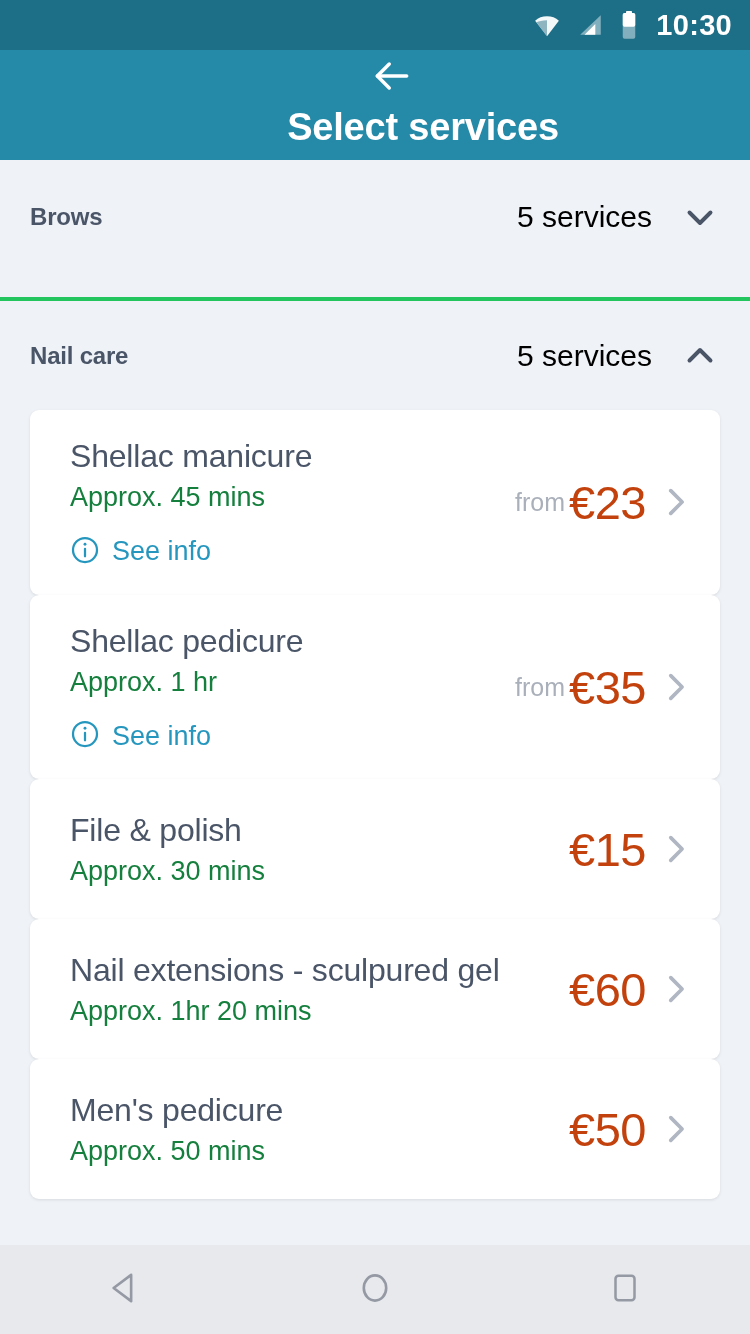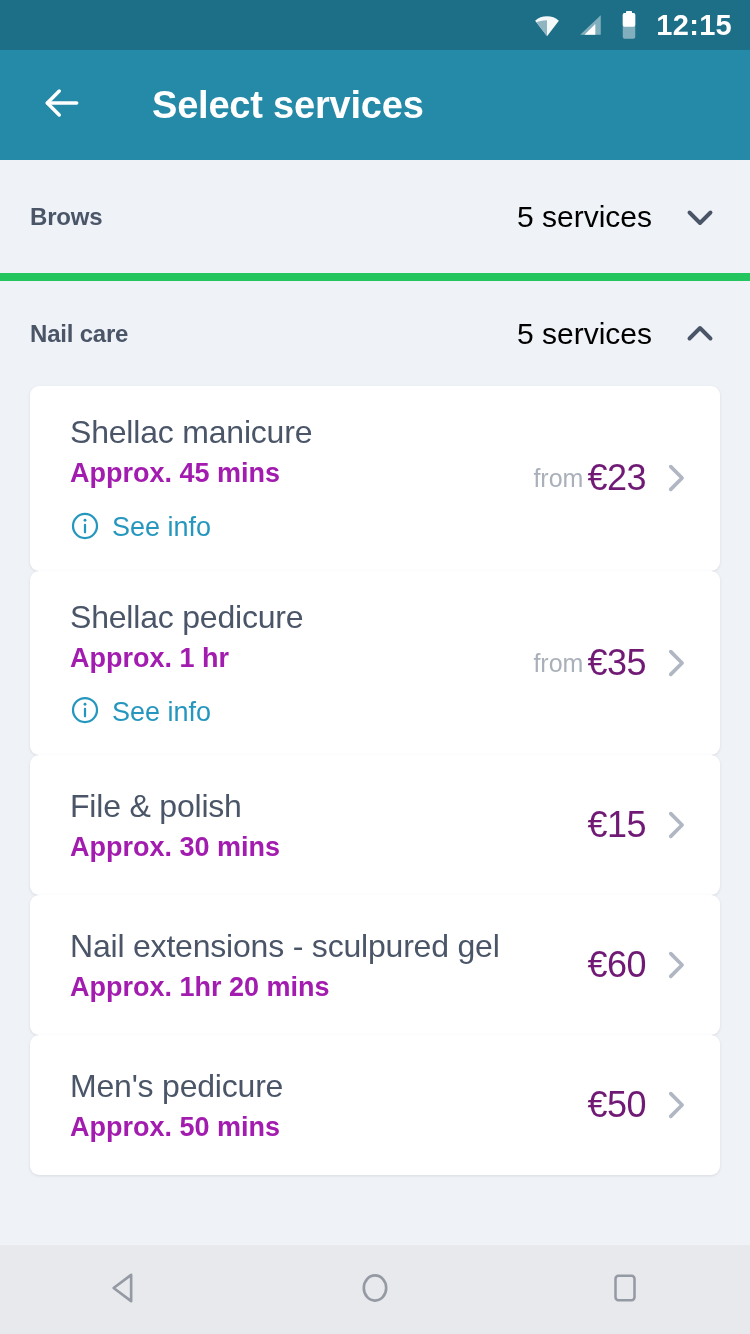--- a/index.html
+++ b/index.html
@@ -36,20 +36,21 @@
     margin-left: 2px;
   }
 
   
   .app-bar {
     height: 110px;
     background: #2589a8;
     display: flex;
     align-items: center;
     padding-left: 34px;
+    flex-direction: column;
   }
   .back-button {
     width: 56px;
     height: 56px;
     display: flex;
     align-items: center;
     justify-content: center;
     cursor: pointer;
     flex: none;
   }
@@ -74,21 +75,21 @@
 
   
   .section-header {
     height: 113px;
     display: flex;
     align-items: center;
     padding: 0 30px;
     cursor: pointer;
     background: #eff2f6;
   }
-  .section-header.divided { border-top: 8px solid #22c55e; }
+  .section-header.divided { border-top: 4px solid #22c55e; margin-top: 24px; }
   .section-title {
     font-size: 24px;
     font-weight: bold;
     color: #4a5568;
     letter-spacing: -0.2px;
   }
   .section-right {
     margin-left: auto;
     display: flex;
     align-items: center;
@@ -129,24 +130,23 @@
     padding: 26px 0;
   }
   .service-name {
     font-size: 32px;
     color: #4a5568;
     line-height: 1.28;
     letter-spacing: -0.2px;
   }
   .service-duration {
     font-size: 27px;
-    color: #a21caf;
+    color: #15803d;
     margin-top: 4px;
     line-height: 1.25;
-    font-weight: bold;
   }
   .see-info {
     display: flex;
     align-items: center;
     gap: 12px;
     margin-top: 20px;
     cursor: pointer;
     width: fit-content;
   }
   .see-info-label {
@@ -158,22 +158,22 @@
     display: flex;
     align-items: center;
     flex: none;
     gap: 4px;
   }
   .price-from {
     font-size: 25px;
     color: #aab0ba;
   }
   .price-value {
-    font-size: 36px;
-    color: #701a75;
+    font-size: 47px;
+    color: #c2410c;
     letter-spacing: -0.5px;
   }
   .price-chevron {
     width: 38px;
     height: 38px;
     display: flex;
     align-items: center;
     justify-content: center;
     margin-left: 6px;
   }
@@ -214,21 +214,21 @@
       <path d="M6 21 L16 21 L16 11 Z" fill="#ffffff"></path>
     </svg>
   </span>
   <span class="status-icon">
     <svg width="18" height="30" viewBox="0 0 12 24">
       <rect x="3.6" y="0.8" width="4.8" height="2" rx="0.6" fill="#ffffff"></rect>
       <rect x="1" y="2.4" width="10" height="20.6" rx="1.4" fill="#ffffff" opacity="0.45"></rect>
       <rect x="1" y="2.4" width="10" height="11" rx="1.4" fill="#ffffff"></rect>
     </svg>
   </span>
-  <span class="status-time">12:15</span>
+  <span class="status-time">10:30</span>
 </div>
 
 <div class="app-bar">
   <div class="back-button">
     <span>
       <svg width="44" height="44" viewBox="0 0 24 24" fill="none" stroke="#ffffff" stroke-width="1.9" stroke-linecap="round" stroke-linejoin="round">
         <line x1="20" y1="12" x2="4" y2="12"></line>
         <polyline points="10.5,5.5 4,12 10.5,18.5"></polyline>
       </svg>
     </span>

